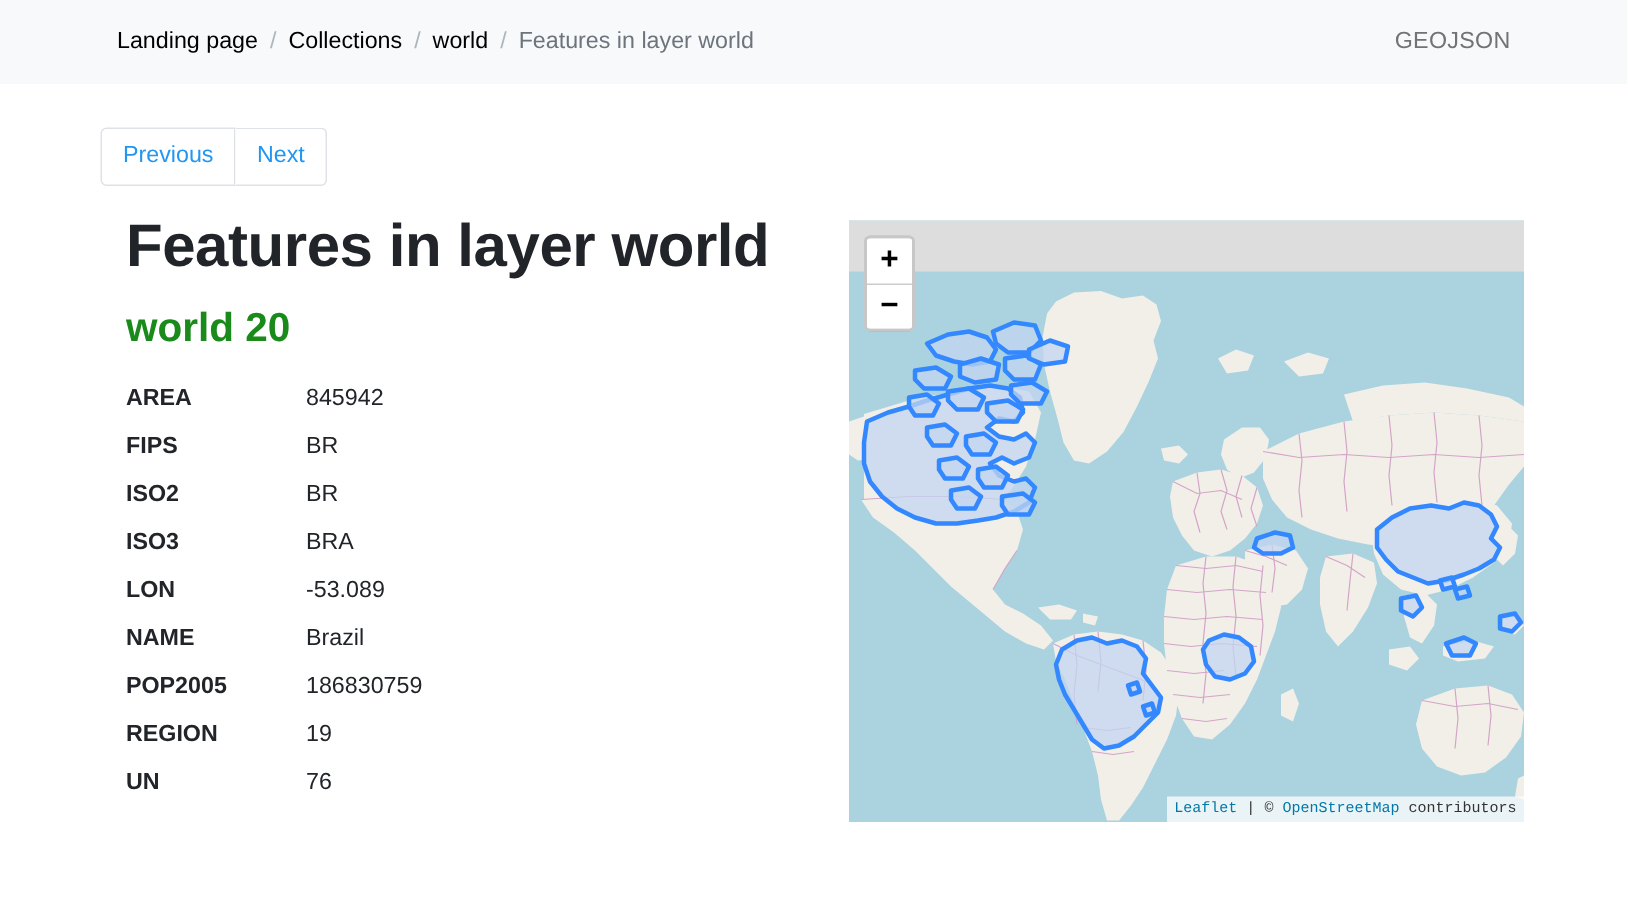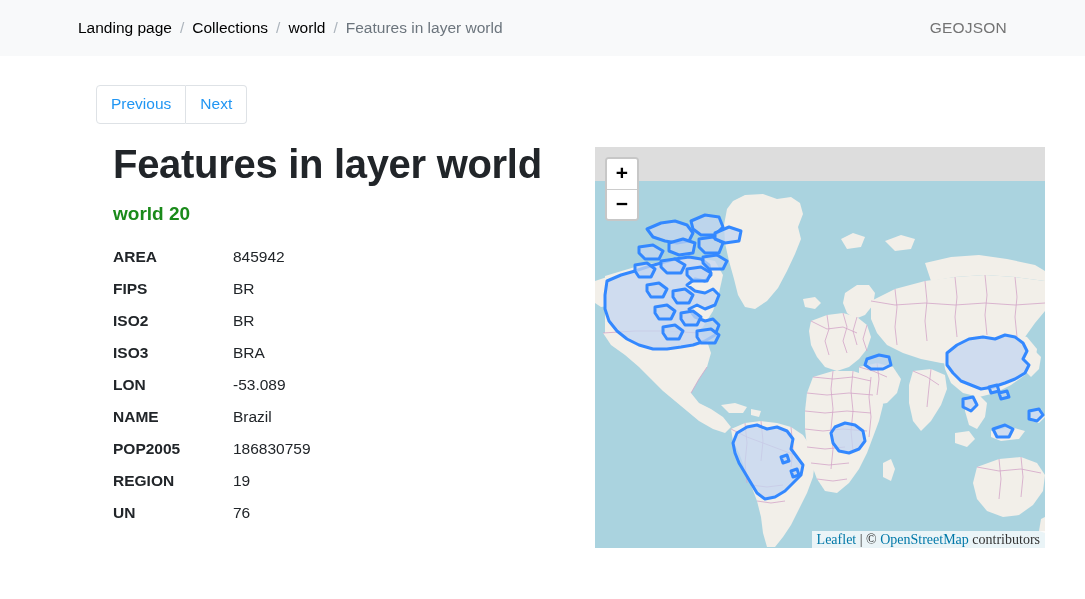--- a/index.html
+++ b/index.html
@@ -43,21 +43,21 @@
   #format-link {
     color: #737373;
     font-size: 15.5px;
     text-decoration: none;
     cursor: pointer;
     letter-spacing: .2px;
   }
 
   
   #content {
-    padding: 0 0 0 96px;
+    padding: 0 0 0 67px;
     position: relative;
     height: 543px;
   }
 
   
   #pager {
     display: inline-flex;
     margin-top: 29px;
     border-radius: 4px;
   }
@@ -90,21 +90,21 @@
 
   #page-title {
     font-size: 40px;
     font-weight: bold;
     color: #212529;
     margin: 0;
     line-height: 1.12;
     letter-spacing: -0.3px;
   }
   #feature-title {
-    font-size: 19px;
+    font-size: 27px;
     font-weight: bold;
     color: #1a8a1a;
     margin: 18px 0 0 0;
     line-height: 1.1;
   }
 
   
   #attr-table {
     margin-top: 16px;
     border-collapse: collapse;
@@ -178,24 +178,24 @@
   }
   #zoom-out { border-top: 1px solid #ccc; }
 
   
   #map-attribution {
     position: absolute;
     right: 0; bottom: 0;
     z-index: 20;
     background: rgba(255,255,255,0.75);
     color: #333;
-    font-size: 14px;
+    font-size: 10px;
     line-height: 15px;
     padding: 1px 5px;
-    font-family: Liberation Serif, serif;
+    font-family: Liberation Mono, monospace;
     white-space: nowrap;
   }
   #map-attribution a {
     color: #0078a8;
     text-decoration: none;
     cursor: pointer;
   }
   .attr-sep { color: #333; }
 </style>
 </head>

